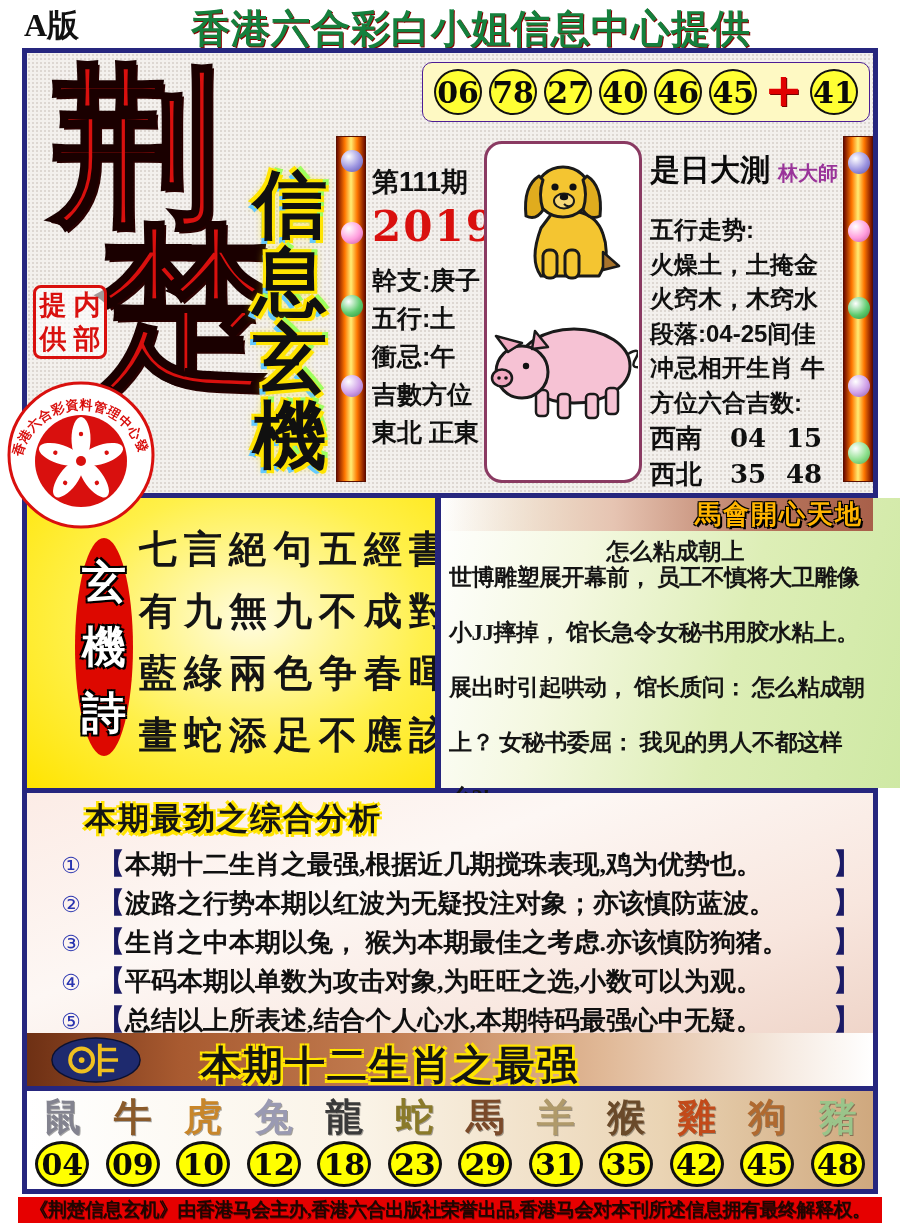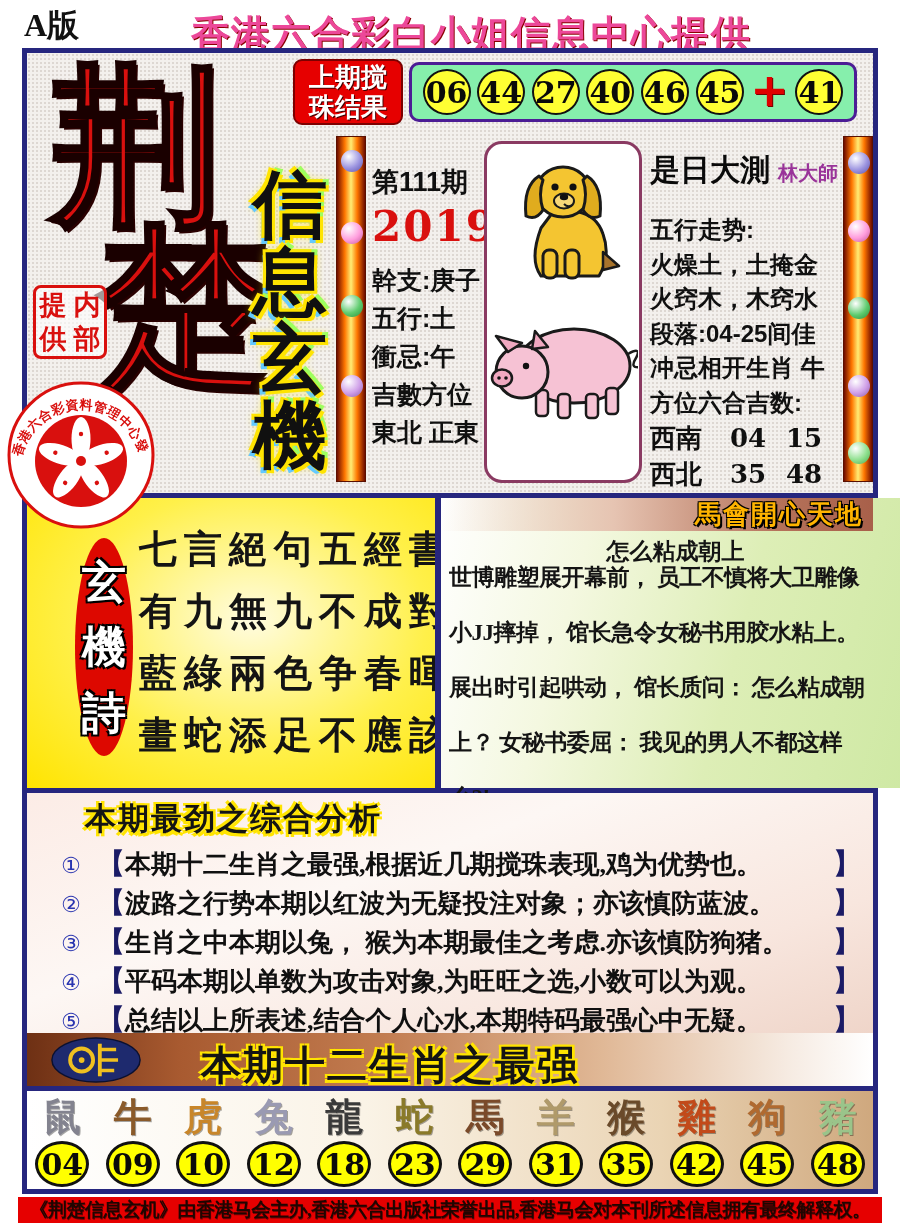--- a/index.html
+++ b/index.html
@@ -7,22 +7,22 @@
   .page {
     position:relative; width:900px; height:1223px; overflow:hidden;
     background:#ffffff;
     font-family:"Liberation Sans","DejaVu Sans",sans-serif;
   }
   .abs { position:absolute; }
 
   
   .edition { left:24px; top:4px; font:bold 32px "Liberation Serif","DejaVu Serif",serif; color:#111; }
   .main-title {
-    left:158px; top:8px; width:626px; text-align:center;
-    font:bold 39px "Liberation Serif","DejaVu Serif",serif; color:#ec4899;
+    left:158px; top:2px; width:626px; text-align:center;
+    font:bold 39px "Liberation Serif","DejaVu Serif",serif; color:#15803d;
     text-shadow:1px 1px 0 #8a0000; letter-spacing:1px; white-space:nowrap;
   }
 
   
   .main-frame { left:22px; top:48px; width:856px; height:1146px; border:5px solid #26267e; background:#fff; }
   .sec1 { left:27px; top:53px; width:846px; height:440px;
     background-color:#f3f0ed;
     background-image:radial-gradient(#ddd7d2 0.8px, transparent 0.9px);
     background-size:4px 4px; }
   .div-h { left:27px; width:846px; height:5px; background:#26267e; }
@@ -56,21 +56,21 @@
 
   .xinxi { left:246px; top:166px; width:88px; text-align:center; }
   .xinxi span { display:block; font:bold 74px "Liberation Sans","DejaVu Sans",sans-serif; color:#101010; line-height:77px;
     text-shadow:3px 3px 0 #ffe400, -3px -3px 0 #ffe400, 3px -3px 0 #9dff5e, -3px 3px 0 #63c9ff, 0 0 10px #ffe400; }
 
   .label-box { left:293px; top:59px; width:110px; height:66px; background:#e60000; border:2px solid #7d0000; border-radius:9px;
     display:flex; flex-direction:column; align-items:center; justify-content:center; }
   .label-box span { font:bold 26px "Liberation Sans","DejaVu Sans",sans-serif; color:#ffffff; line-height:30px;
     text-shadow:1px 1px 0 #400000; }
 
-  .green-bar { left:409px; top:62px; width:448px; height:60px; background:#86efac; border:3px solid #4c1d95;
+  .green-bar { left:422px; top:62px; width:448px; height:60px; background:#fef9c3; border:1px solid #4c1d95;
     border-radius:10px; display:flex; align-items:center; justify-content:space-evenly; padding:0 4px; }
   .ball { width:48px; height:46px; border-radius:50%; background:#ffff33; border:2px solid #111;
     display:flex; align-items:center; justify-content:center; }
   .ball span { font:bold 30px "DejaVu Serif","Liberation Serif",serif; color:#0a0a0a; }
   .plus { font:bold 46px "DejaVu Sans","Liberation Sans",sans-serif; color:#e00000; line-height:1;
     text-shadow:1px 1px 0 #700; margin-top:-4px; }
 
   .marble-bar { top:136px; width:30px; height:346px; border:1px solid #5a1000;
     background:linear-gradient(90deg,#6e0c00 0%, #ff7700 28%, #ffec74 50%, #ff7700 72%, #6e0c00 100%); }
   .bar-left { left:336px; } .bar-right { left:843px; }
@@ -173,31 +173,27 @@
     <span>部</span>
   </div>
 
   <div class="abs xinxi">
     <span>信</span>
     <span>息</span>
     <span>玄</span>
     <span>機</span>
   </div>
 
-  <div class="abs label-box">
-    <span>上期搅</span>
-    <span>珠结果</span>
-  </div>
 
   <div class="abs green-bar">
     <div class="ball">
         <span>06</span>
       </div>
     <div class="ball">
-        <span>44</span>
+        <span>78</span>
       </div>
     <div class="ball">
         <span>27</span>
       </div>
     <div class="ball">
         <span>40</span>
       </div>
     <div class="ball">
         <span>46</span>
       </div>

